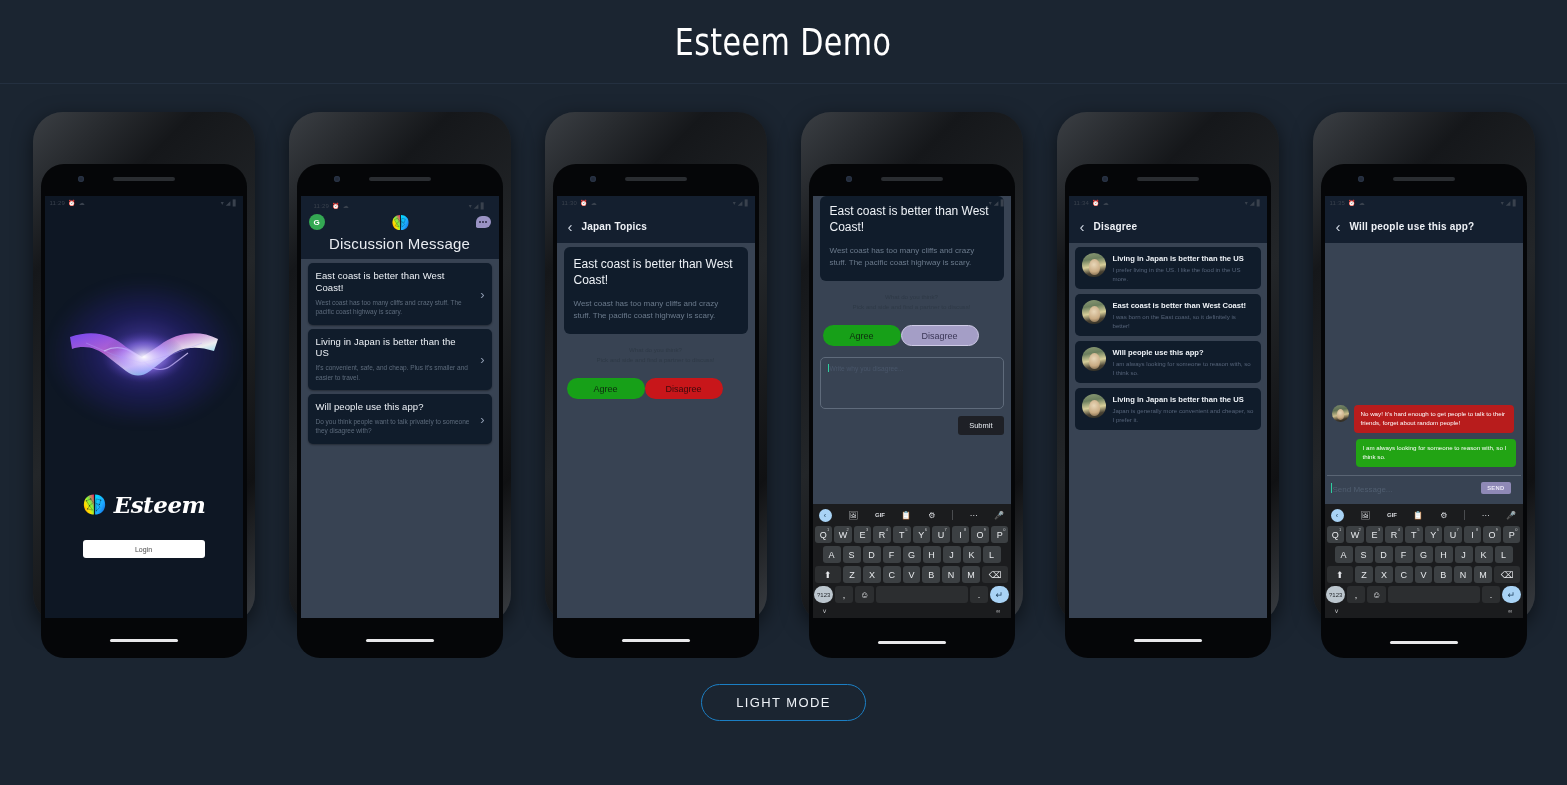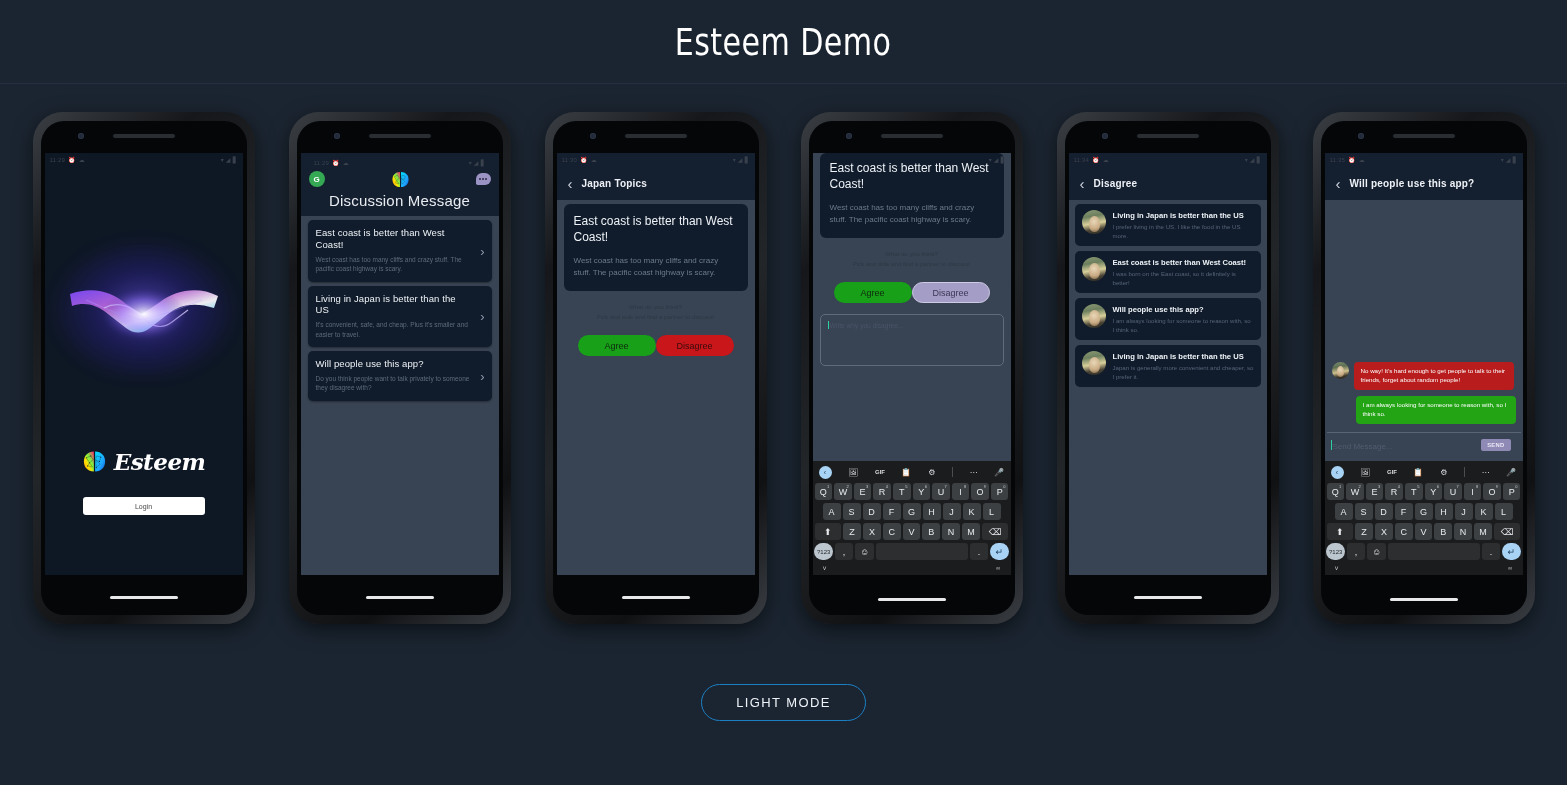--- a/index.html
+++ b/index.html
@@ -45,20 +45,21 @@
     background: linear-gradient(135deg,#3b3f44 0%, #15171a 22%, #232629 50%, #101113 80%, #3a3e43 100%);
     padding: 9px 8px;
     box-shadow: 0 6px 20px rgba(0,0,0,.55);
   }
   .phone-inner {
     position: relative;
     width: 100%; height: 100%;
     border-radius: 23px;
     background: #050608;
     overflow: hidden;
+    margin-top: 43px;
   }
   .notch-bar {
     height: 32px;
     position: relative;
   }
   .cam {
     position: absolute; left: 37px; top: 12px;
     width: 6px; height: 6px; border-radius: 50%;
     background: #222a38; box-shadow: inset 0 0 2px #3a4a66;
   }
@@ -187,21 +188,21 @@
 
   
   .s-detail { height:100%; background:#384353; display:flex; flex-direction:column; }
   .detail-card {
     margin: 4px 7px 0 7px; background:#101c2b; border-radius: 6px;
     padding: 10px 10px 12px 10px;
   }
   .detail-h { color:#eef2f7; font-size: 12px; line-height:1.3; }
   .detail-b { color:#6b7a8c; font-size: 8px; line-height:1.5; margin-top: 10px; }
   .prompt { text-align:center; color:#2e3946; font-size: 6.2px; line-height:1.55; margin-top: 11px; }
-  .choice-row { display:flex; justify-content:center; margin-top: 14px; padding: 0 10px; }
+  .choice-row { display:flex; justify-content:flex-start; margin-top: 14px; padding: 0 10px; }
   .choice {
     width: 78px; height: 21px; border-radius: 11px;
     display:flex; align-items:center; justify-content:center;
     font-size: 9px;
   }
   .choice.agree { background:#17a018; color:#0f2a0f; }
   .choice.disagree-red { background:#c8161a; color:#3a0b0c; }
   .choice.disagree-sel { background:#a49ec6; color:#3b3757; border:1px solid #cfcbe6; }
   .answer-box {
     margin: 11px 7px 0 7px; height: 52px;
@@ -563,20 +564,23 @@
 
           <div class="choice-row">
             <div class="choice agree">Agree</div>
             <div class="choice disagree-sel">Disagree</div>
           </div>
 
           <div class="answer-box">
             <span class="caret"></span><span>Write why you disagree...</span>
           </div>
 
+          <div class="submit-row">
+            <div class="submit-btn">Submit</div>
+          </div>
 
           <div class="kb" style="margin-top:auto;">
             <div class="kb-tools">
               <span class="kb-back">‹</span>
               <span class="kb-tool">🖼</span>
               <span class="kb-tool" style="font-weight:700;font-size:6px;">GIF</span>
               <span class="kb-tool">📋</span>
               <span class="kb-tool">⚙</span>
               <span class="kb-sep"></span>
               <span class="kb-tool">⋯</span>

